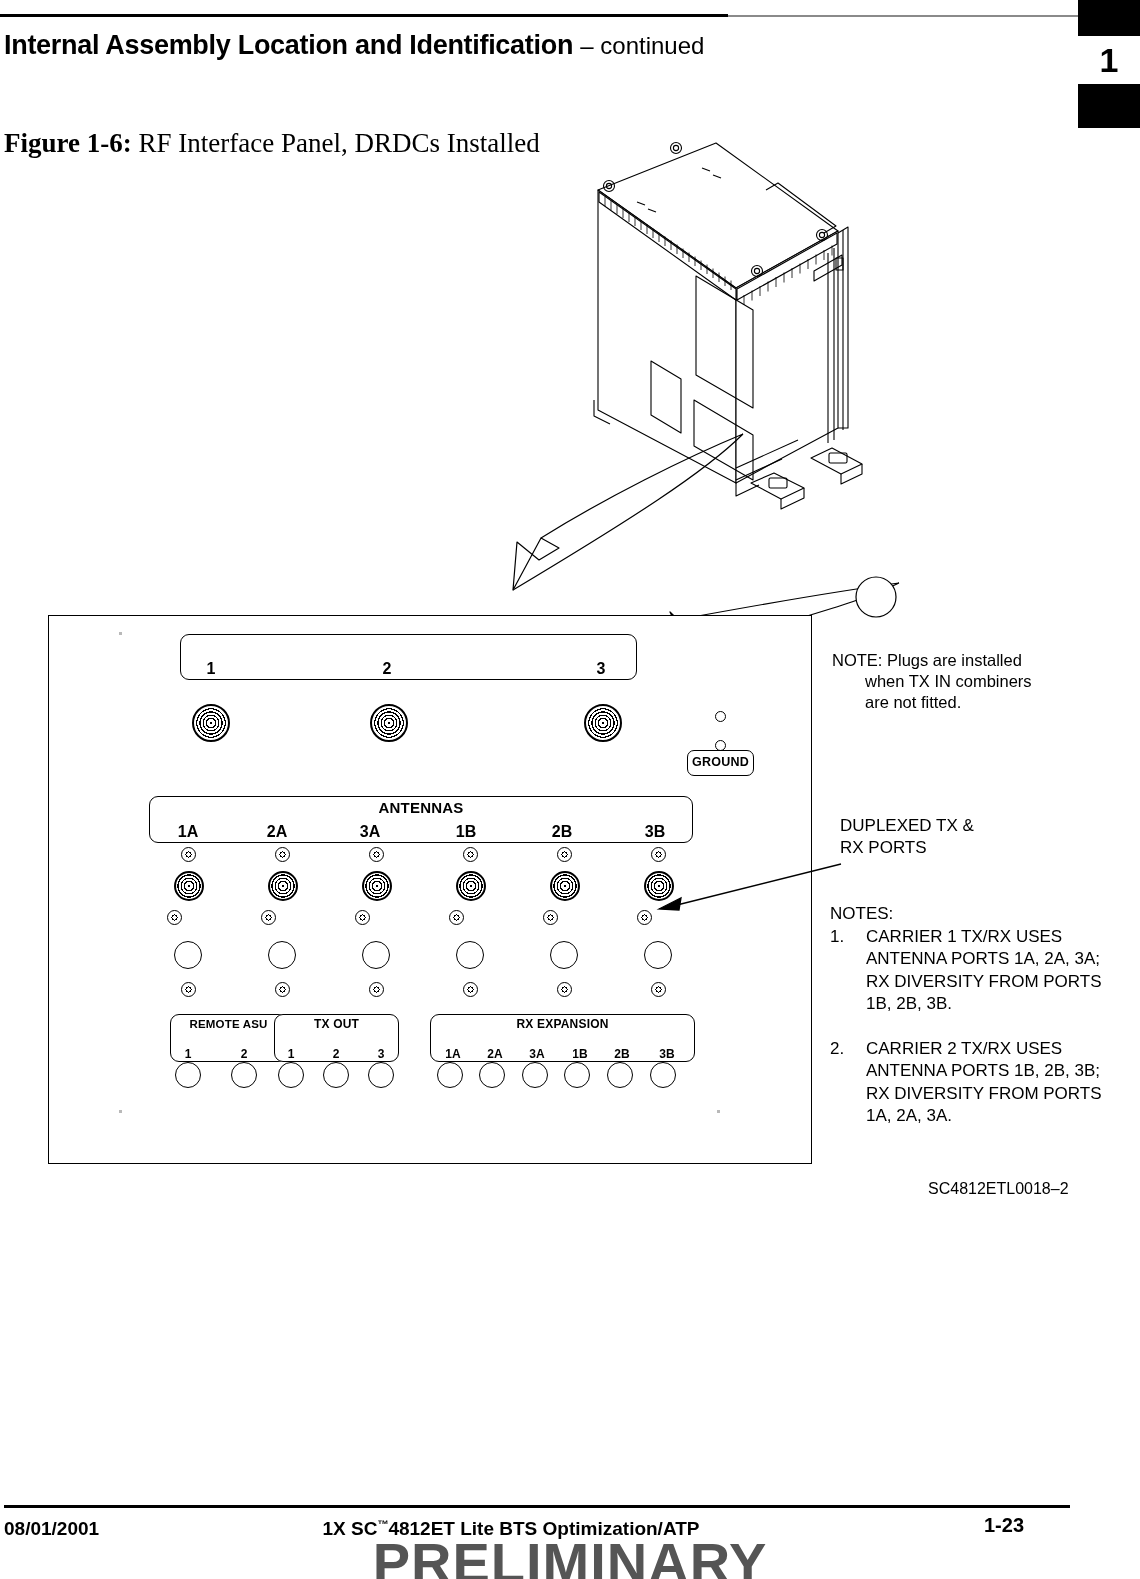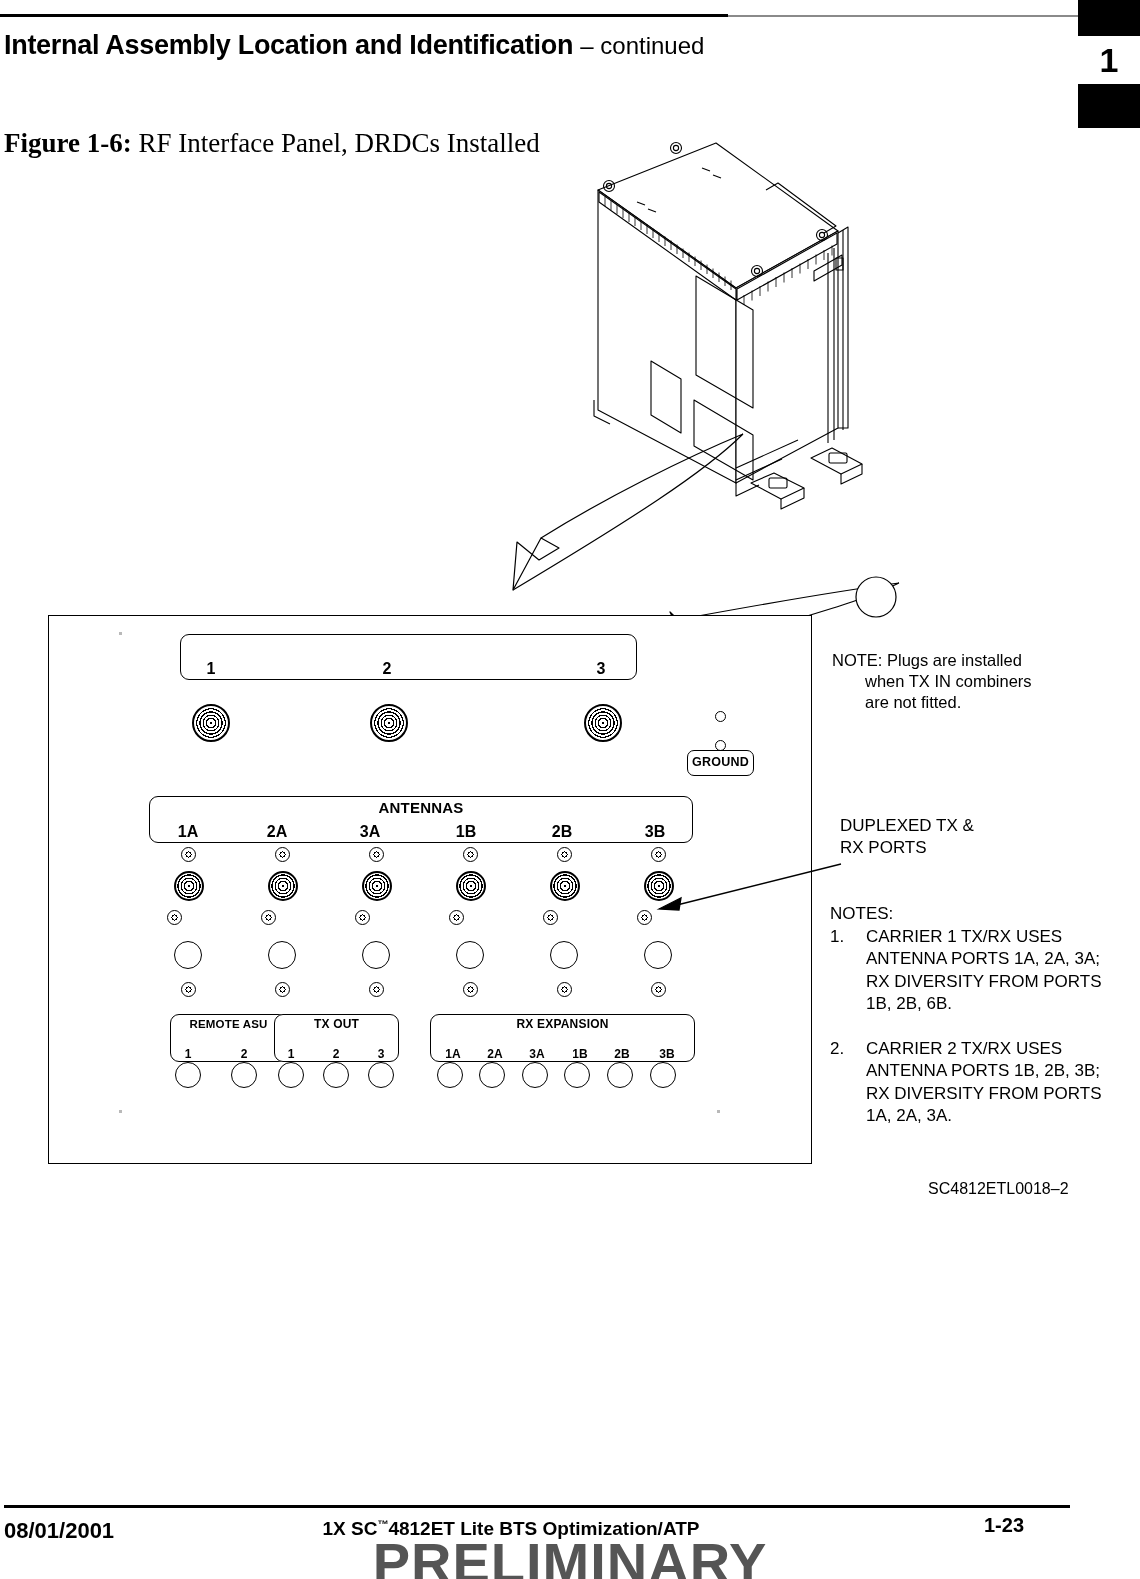--- a/index.html
+++ b/index.html
@@ -90,21 +90,21 @@
   #notes-block .num{width:36px;flex:0 0 36px;}
   #notes-block .body{flex:1;}
   #notes-block .sp{height:22px;}
   #drawing-number{left:928px;top:1180px;font-size:16px;}
 
   
   #leader{left:645px;top:860px;}
 
   
   #footer-rule{left:4px;top:1505px;width:1066px;height:2.5px;background:#000;}
-  #footer-date{left:4px;top:1518px;font-size:22px;font-weight:bold;}
+  #footer-date{left:4px;top:1518px;font-size:19px;font-weight:bold;}
   #footer-center{left:0;top:1518px;width:1022px;text-align:center;font-size:19px;font-weight:bold;}
   #footer-center .tm{font-size:11px;vertical-align:super;}
   #footer-page{left:984px;top:1514px;font-size:20px;font-weight:bold;}
   #preliminary{left:0;top:1530px;width:1140px;text-align:center;
     font-size:56px;font-weight:bold;color:#555;letter-spacing:1px;}
 </style>
 </head>
 <body>
 
 <div class="abs" id="header-rule-left"></div>
@@ -349,21 +349,21 @@
 
 <div class="abs" id="lbl-duplexed">
   <div>DUPLEXED TX &amp;</div>
   <div>RX PORTS</div>
 </div>
 
 <div class="abs" id="notes-block">
   <div>NOTES:</div>
   <div class="nrow">
     <div class="num">1.</div>
-    <div class="body">CARRIER 1 TX/RX USES ANTENNA PORTS 1A, 2A, 3A; RX DIVERSITY FROM PORTS 1B, 2B, 6B.</div>
+    <div class="body">CARRIER 1 TX/RX USES ANTENNA PORTS 1A, 2A, 3A; RX DIVERSITY FROM PORTS 1B, 2B, 3B.</div>
   </div>
   <div class="sp"></div>
   <div class="nrow">
     <div class="num">2.</div>
     <div class="body">CARRIER 2 TX/RX USES ANTENNA PORTS 1B, 2B, 3B; RX DIVERSITY FROM PORTS 1A, 2A, 3A.</div>
   </div>
 </div>
 
 <div class="abs" id="drawing-number">SC4812ETL0018–2</div>
 

